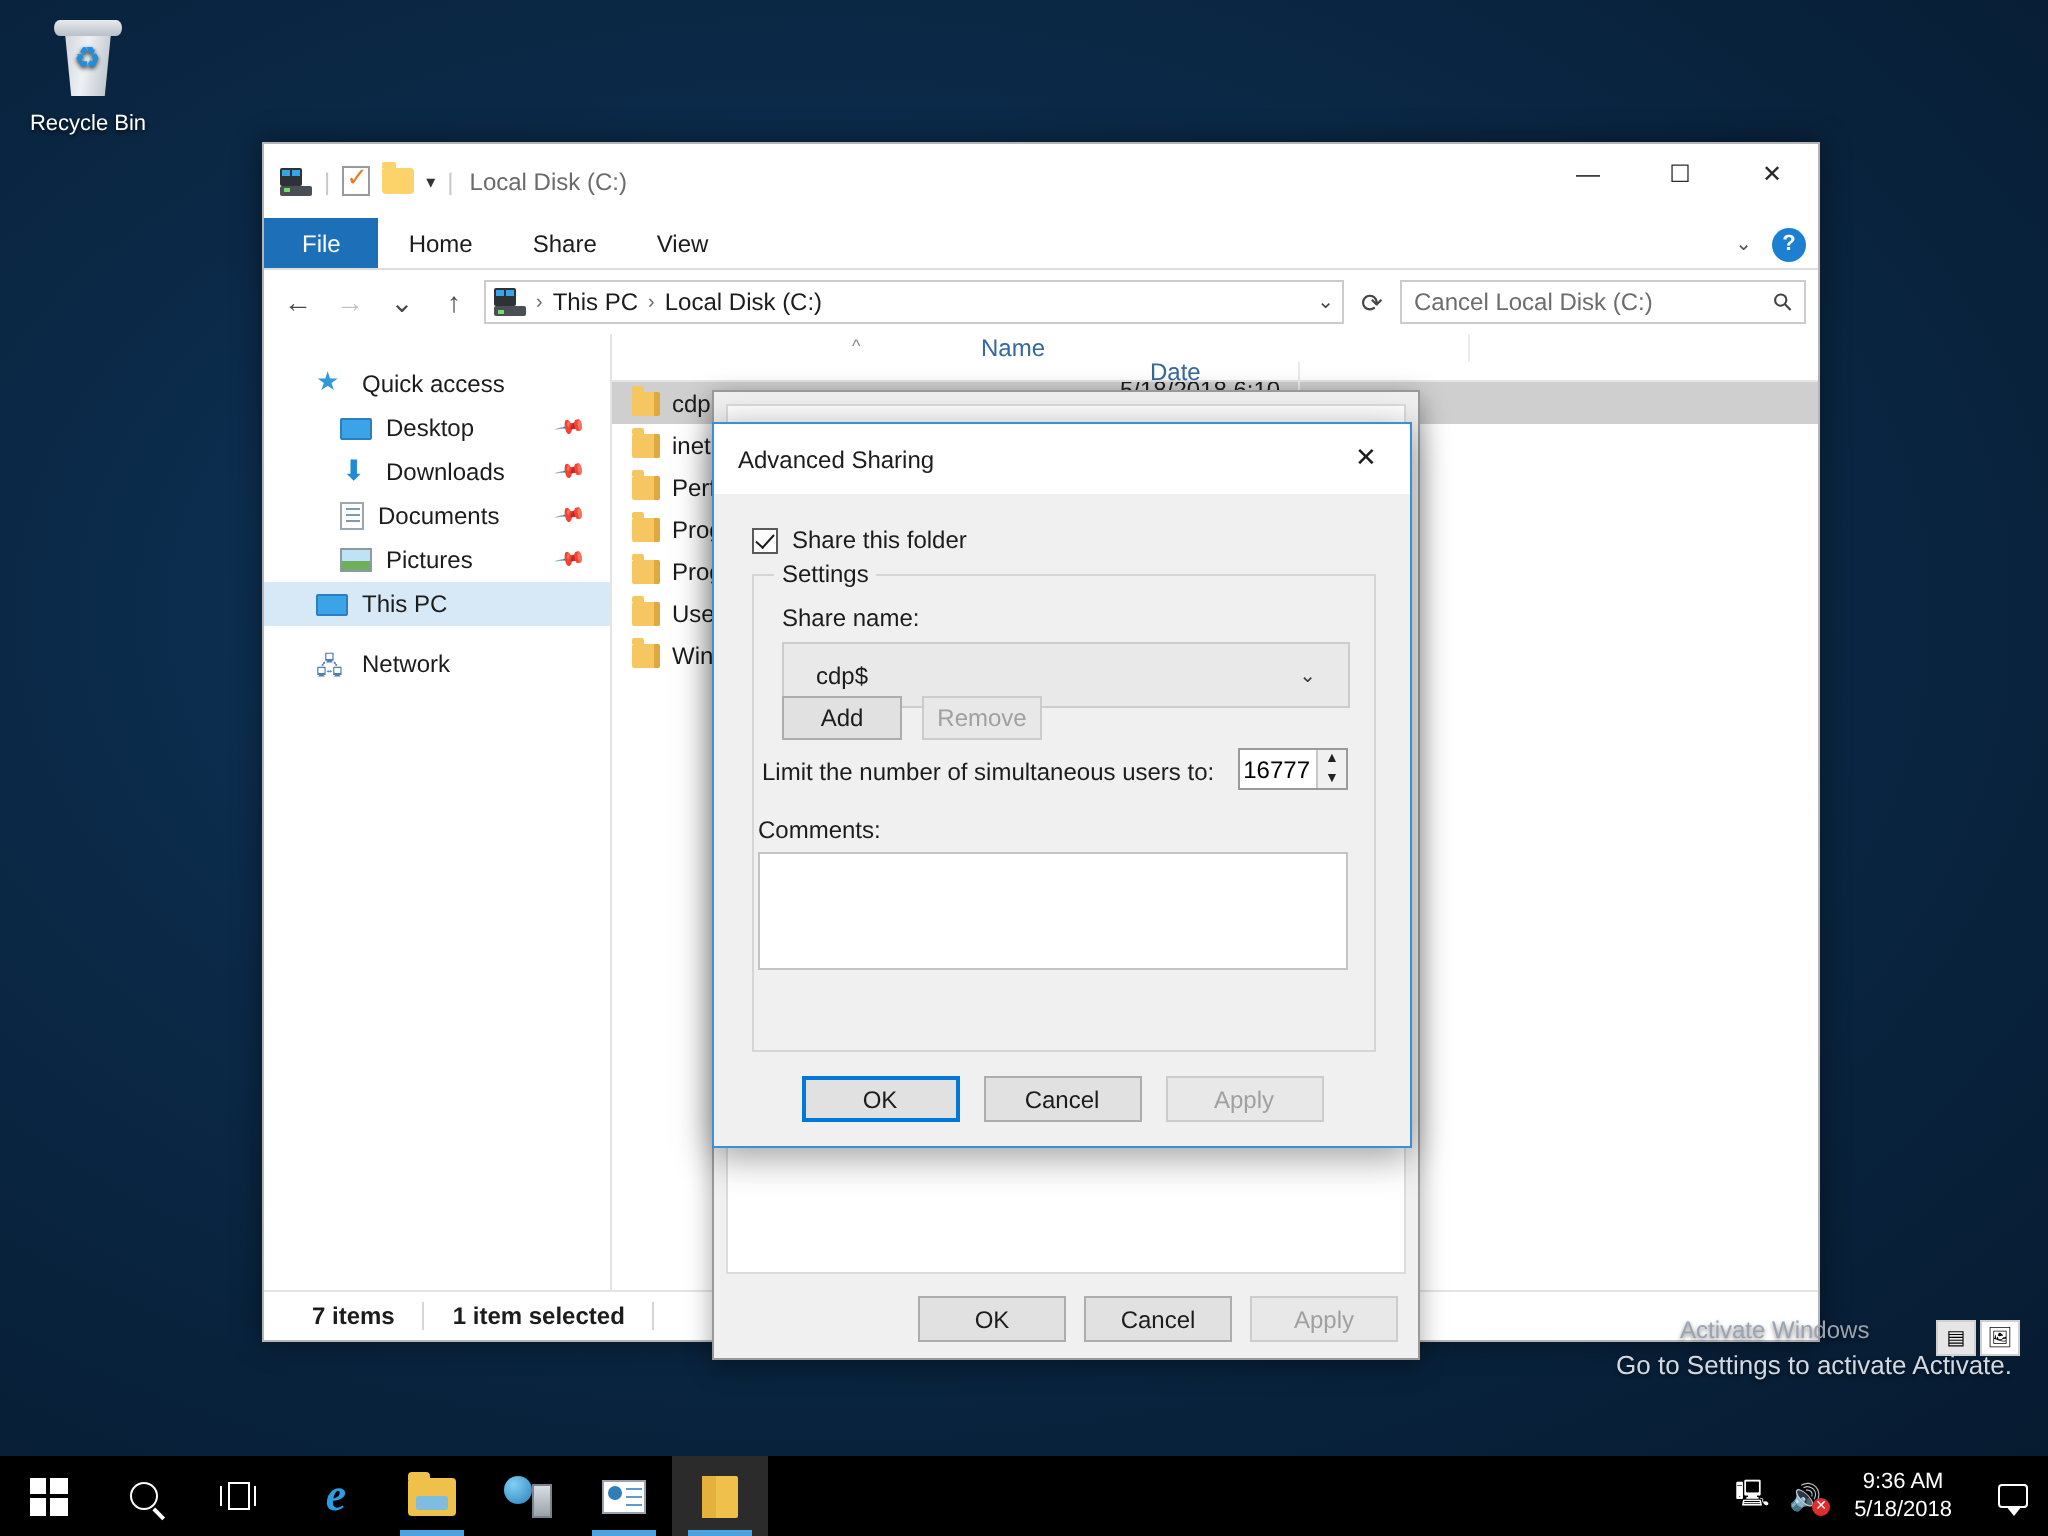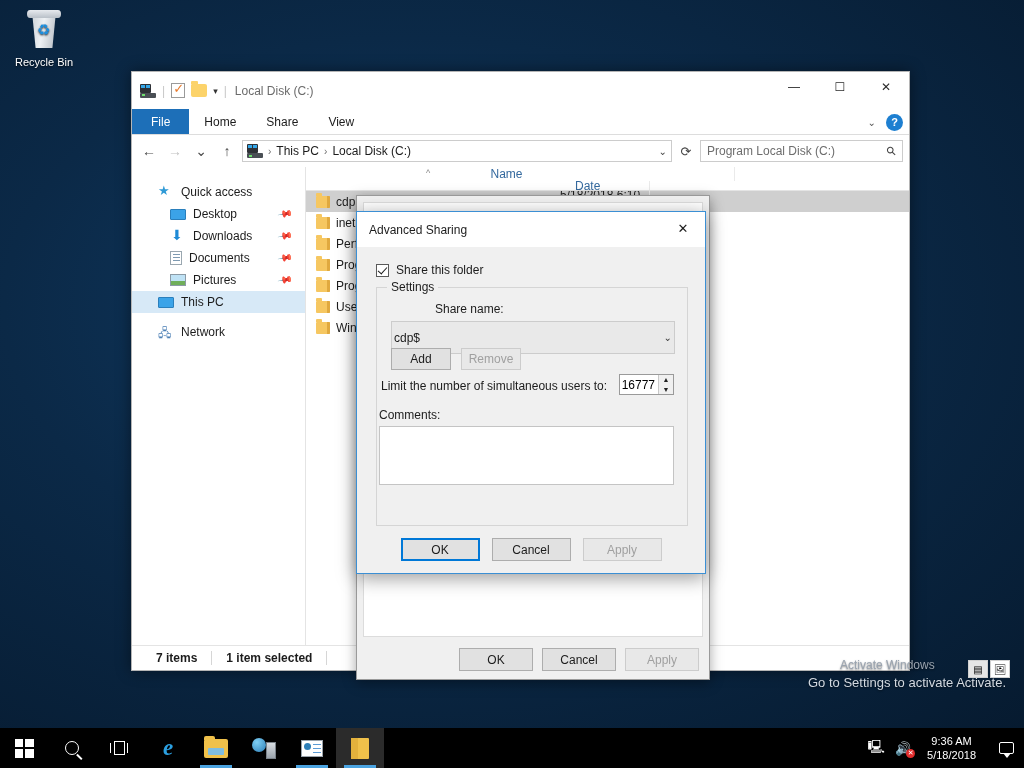--- a/index.html
+++ b/index.html
@@ -156,21 +156,21 @@
   .groupbox {
     position:absolute; left:19px; top:75px; width:312px; height:239px;
     border:1px solid #d5d5d5;
   }
   .group-legend {
     position:absolute; left:10px; top:-8px; background:#f0f0f0; padding:0 4px; font-size:12px; color:#1c1c1c;
   }
   .lbl { font-size:12px; color:#1c1c1c; }
   .combo {
     height:33px; border:1px solid #cccccc; background:#e9e9e9; display:flex; align-items:center;
-    padding:0 2px; font-size:12px; color:#1c1c1c;gap:36px;
+    padding:0 16px; font-size:12px; color:#1c1c1c;gap:36px;
   }
   .combo .cv { flex:1; }
   .combo .carr { font-size:10px; color:#3a3a3a; }
   .spin { display:flex; height:21px; border:1px solid #9a9a9a; background:#fff; align-items:stretch; }
   .spin .sval { width:38px; padding:0 3px; font-size:12px; display:flex; align-items:center; justify-content:flex-end; overflow:hidden; white-space:nowrap;}
   .spin .sbtns { width:15px; border-left:1px solid #c8c8c8; background:#f0f0f0; display:flex; flex-direction:column;}
   .spin .sb { flex:1; display:flex; align-items:center; justify-content:center; font-size:7px; color:#222;}
   .comments-box { border:1px solid #c4c4c4; background:#fff; }
   .adv-buttons { position:absolute; left:0; right:0; bottom:12px; display:flex; justify-content:center; gap:12px;}
   
@@ -276,21 +276,21 @@
             <i class="base"></i>
           </span>
         <span class="crumb-sep">›</span>
         <span>This PC</span>
         <span class="crumb-sep">›</span>
         <span>Local Disk (C:)</span>
         <span class="addr-caret">⌄</span>
       </div>
       <div class="refresh">⟳</div>
       <div class="searchbox">
-        <span>Program Local Disk (C:)</span>
+        <span>Cancel Local Disk (C:)</span>
         <span class="mag">⚲</span>
       </div>
     </div>
 
     <div class="content">
       <div class="navpane">
         <div class="navitem">
           <span class="nic star">★</span>
           <span>Quick access</span>
         </div>
@@ -423,21 +423,21 @@
     </div>
 
     <div class="cbrow">
       <span class="cbox checked"></span>
       <span>Share this folder</span>
     </div>
 
     <div class="groupbox">
       <span class="group-legend">Settings</span>
 
-      <div style="position:absolute; left:14px; top:14px;margin-left:44px;" class="lbl">Share name:</div>
+      <div style="position:absolute; left:14px; top:14px;" class="lbl">Share name:</div>
 
       <div class="combo" style="position:absolute; left:14px; top:33px; width:284px;">
         <span class="cv">cdp$</span>
         <span class="carr">⌄</span>
       </div>
 
       <div style="position:absolute; left:14px; top:60px; display:flex; gap:10px;">
         <div class="btn" style="min-width:60px;height:22px">Add</div>
         <div class="btn dis" style="min-width:60px;height:22px">Remove</div>
       </div>

